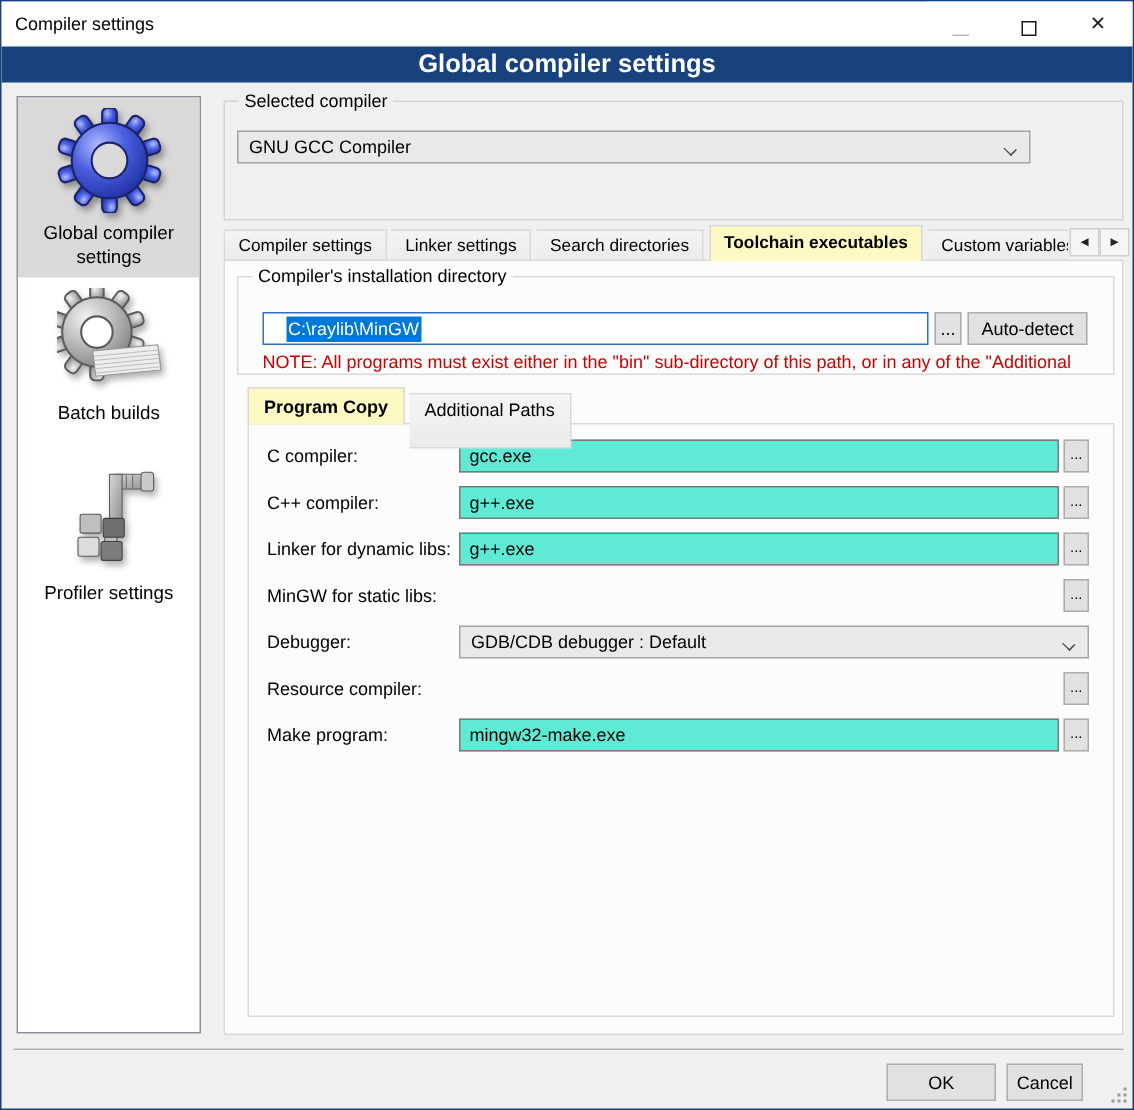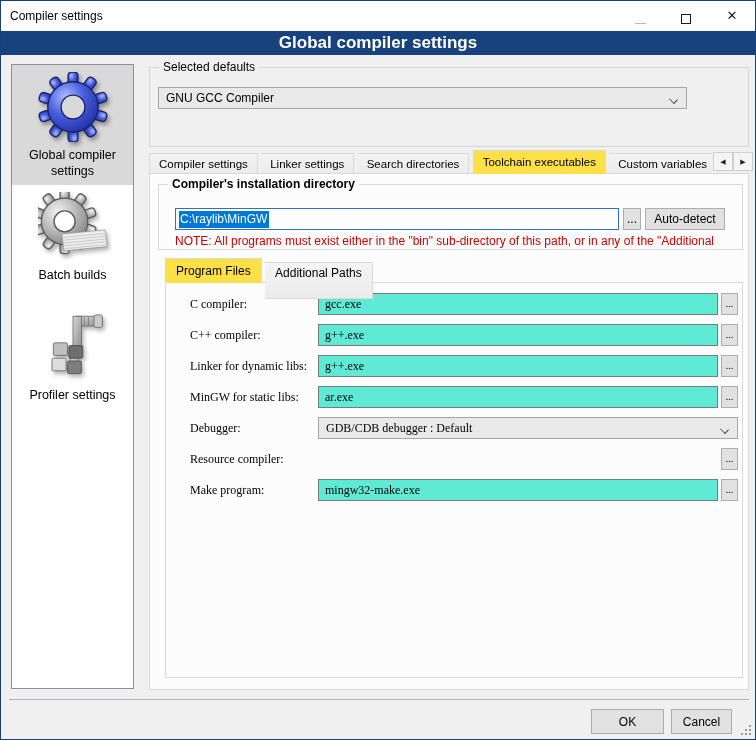--- a/index.html
+++ b/index.html
@@ -57,63 +57,63 @@
   .btn-delete    { left:399px; width:73px; }
   .btn-reset     { left:497px; width:86px; }
 
   
   .tabstrip { position:absolute; left:148px; top:149px; width:563px; height:24px;
               white-space:nowrap; overflow:hidden; z-index:2; }
   .tab { display:inline-block; vertical-align:top; height:21px; margin-top:3px; line-height:20px;
          padding:0 9px; font-size:11.5px; background:linear-gradient(#f4f4f4,#ebebeb);
          border:1px solid #d9d9d9; border-left-width:0; cursor:default; }
   .tab:first-child { border-left-width:1px; }
-  .tab.active { height:24px; margin-top:0; line-height:23px; background:#fde047;
-                border-left-width:1px; border-bottom:none; position:relative; z-index:3; }
+  .tab.active { height:24px; margin-top:0; line-height:23px; background:#fef9c3;
+                border-left-width:1px; border-bottom:none; position:relative; z-index:3;font-weight:bold; }
   .tab-arrows { position:absolute; left:712px; top:151px; z-index:2; }
   .tab-arrow { display:inline-block; width:20px; height:19px; background:#f5f5f5; border:1px solid #cfcfcf;
                text-align:center; line-height:18px; font-size:7px; color:#222; cursor:default; }
 
   
   .page { position:absolute; left:148px; top:172px; width:600px; height:517px;
           background:#fcfcfc; border:1px solid #d9d9d9; z-index:1; }
 
   .gb-install { left:8px; top:10px; width:585px; height:66px; border-color:#d9d9d9; }
-  .gb-install > .gb-label { background:#fcfcfc;font-weight:bold; }
+  .gb-install > .gb-label { background:#fcfcfc; }
 
   .pathfield { position:absolute; left:16px; top:23px; width:444px; height:22px; background:#fff;
-               border:1px solid #2e6fc4; display:flex; align-items:center; padding-left:3px; overflow:hidden; cursor:text; }
+               border:1px solid #2e6fc4; display:flex; align-items:center; padding-left:15px; overflow:hidden; cursor:text; }
   .pathfield .sel { background:#0078d7; color:#fff; padding:1px 2px 2px 1px; font-size:12px; }
   .btn-browse-main { left:464px; top:23px; width:18px; height:22px; }
   .btn-autodetect  { left:486px; top:23px; width:80px; height:22px; }
   .note { position:absolute; left:16px; top:49px; width:566px; white-space:nowrap; overflow:hidden;
           color:#cc0000; font-size:12px; }
 
   
   .subtabs { position:absolute; left:15px; top:84px; height:25px; white-space:nowrap; z-index:2; }
   .subtabs .tab { font-size:12px; padding:0 10px; }
   .subtabs .tab.active { height:25px; line-height:24px; }
   .subtabs .tab:not(.active) { height:37px; margin-top:4px; }
 
   .subpage { position:absolute; left:15px; top:108px; width:578px; height:396px;
              background:#fcfcfc; border:1px solid #d9d9d9; z-index:1; }
 
-  .frow { position:absolute; left:12px; width:100%; height:22px;font-family:Liberation Serif, serif; }
+  .frow { position:absolute; left:0; width:100%; height:22px; }
   .frow .flabel { position:absolute; left:12px; top:4px; font-size:12px; }
   .frow .finput { position:absolute; left:140px; top:0; width:400px; height:22px; background:#5eead4;
                   border:1px solid #7a7a7a; padding:0 6px; font-family:inherit; font-size:12px; color:#000; }
   .frow .fbrowse { position:absolute; left:543px; top:0; width:17px; height:22px; font-size:10px;
                    line-height:10px; padding:0; }
   .frow .fcombo { left:140px; top:0; width:420px;align-items:center; }
   .r0{top:10px}.r1{top:41px}.r2{top:72px}.r3{top:103px}.r4{top:134px}.r5{top:165px}.r6{top:196px}
 
   
   .footer-sep { position:absolute; left:8px; top:698px; width:740px; height:1px; background:#b3b3b3; }
   .btn-ok     { left:590px; top:708px; width:73px; height:25px; }
-  .btn-cancel { left:670px; top:708px; width:61px; height:25px; }
+  .btn-cancel { left:670px; top:708px; width:51px; height:25px; }
   .grip { position:absolute; right:3px; bottom:3px; width:12px; height:12px; }
 </style>
 </head>
 <body>
 
 <div class="window">
 
   <div class="titlebar">
     <span class="title">Compiler settings</span>
     <button class="win-btn min"><span class="glyph-min"></span></button>
@@ -200,21 +200,21 @@
         <rect x="22" y="44" width="20" height="18" rx="2" fill="#bfbfbf" stroke="#565656"></rect>
         <rect x="44" y="48" width="20" height="18" rx="2" fill="#6e6e6e" stroke="#3f3f3f"></rect>
         <rect x="20" y="66" width="20" height="18" rx="2" fill="#dcdcdc" stroke="#565656"></rect>
         <rect x="42" y="70" width="20" height="18" rx="2" fill="#7d7d7d" stroke="#3f3f3f"></rect>
       </svg>
       <span class="lbl">Profiler settings</span>
     </div>
   </div>
 
   <div class="gb gb-compiler row-btns">
-    <span class="gb-label">Selected defaults</span>
+    <span class="gb-label">Selected compiler</span>
     <div class="combo combo-compiler">
       <span>GNU GCC Compiler</span>
       <span class="chev"></span>
     </div>
     <button class="btn btn-setdefault disabled">Set as default</button>
     <button class="btn btn-copy">Copy</button>
     <button class="btn btn-rename">Rename</button>
     <button class="btn btn-delete disabled">Delete</button>
     <button class="btn btn-reset">Reset defaults</button>
   </div>
@@ -237,21 +237,21 @@
       <span class="gb-label">Compiler's installation directory</span>
       <div class="pathfield">
         <span class="sel">C:\raylib\MinGW</span>
       </div>
       <button class="btn btn-browse-main">...</button>
       <button class="btn btn-autodetect">Auto-detect</button>
       <div class="note">NOTE: All programs must exist either in the "bin" sub-directory of this path, or in any of the "Additional</div>
     </div>
 
     <div class="subtabs">
-      <div class="tab active">Program Files</div>
+      <div class="tab active">Program Copy</div>
       <div class="tab">Additional Paths</div>
     </div>
 
     <div class="subpage">
 
       <div class="frow r0">
         <span class="flabel">C compiler:</span>
         <input class="finput" value="gcc.exe" style="">
         <button class="btn fbrowse">...</button>
       </div>
@@ -263,21 +263,20 @@
       </div>
 
       <div class="frow r2">
         <span class="flabel">Linker for dynamic libs:</span>
         <input class="finput" value="g++.exe" style="">
         <button class="btn fbrowse">...</button>
       </div>
 
       <div class="frow r3">
         <span class="flabel">MinGW for static libs:</span>
-        <input class="finput" value="ar.exe" style="">
         <button class="btn fbrowse">...</button>
       </div>
 
       <div class="frow r4">
         <span class="flabel">Debugger:</span>
         <div class="combo fcombo">
           <span>GDB/CDB debugger : Default</span>
           <span class="chev"></span>
         </div>
       </div>

